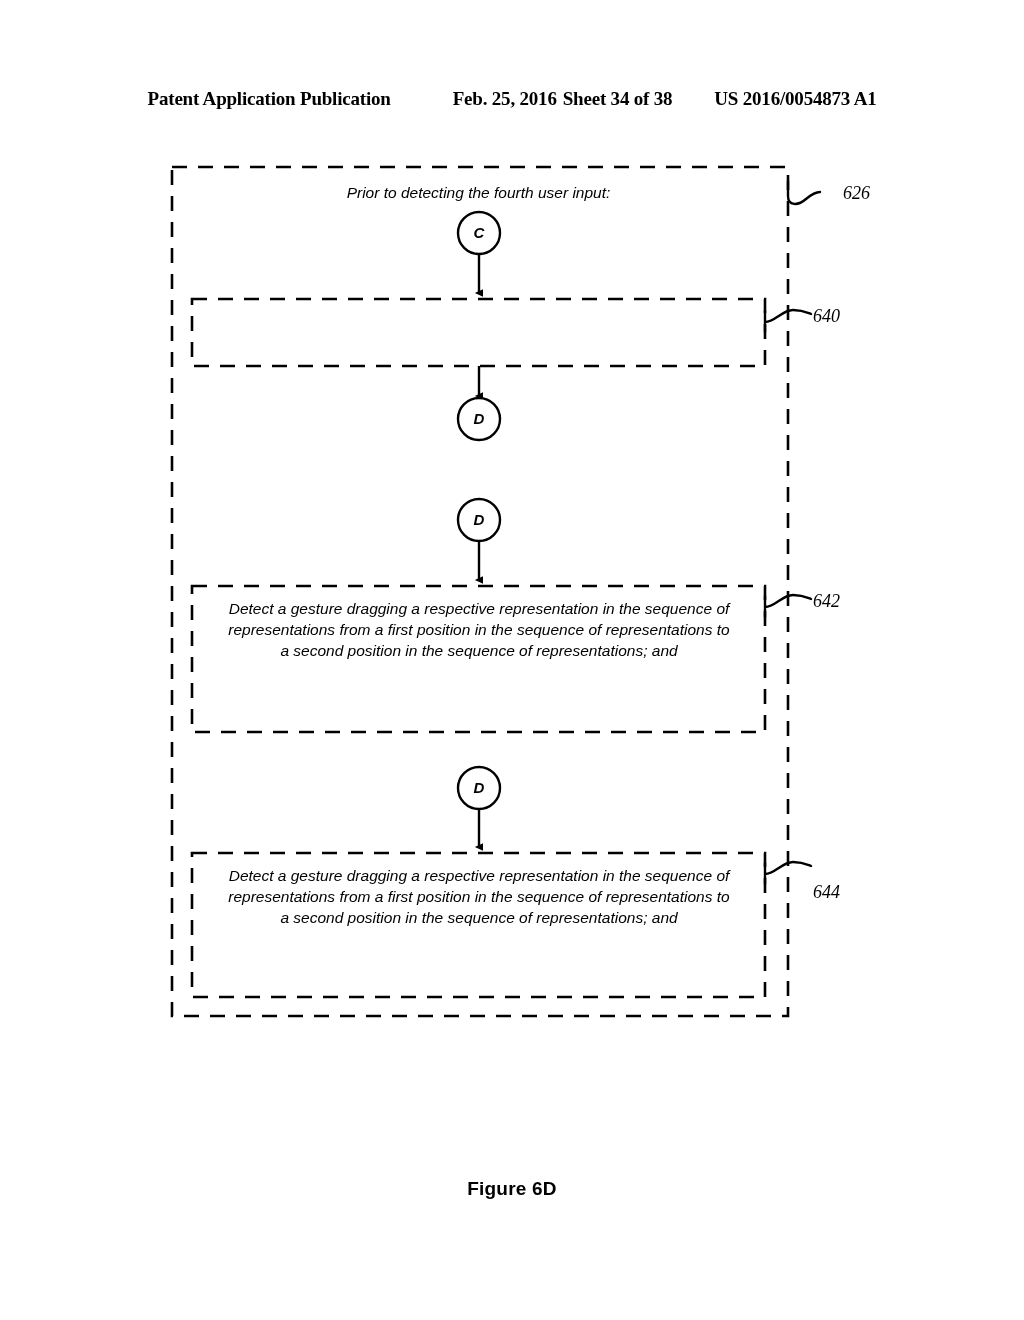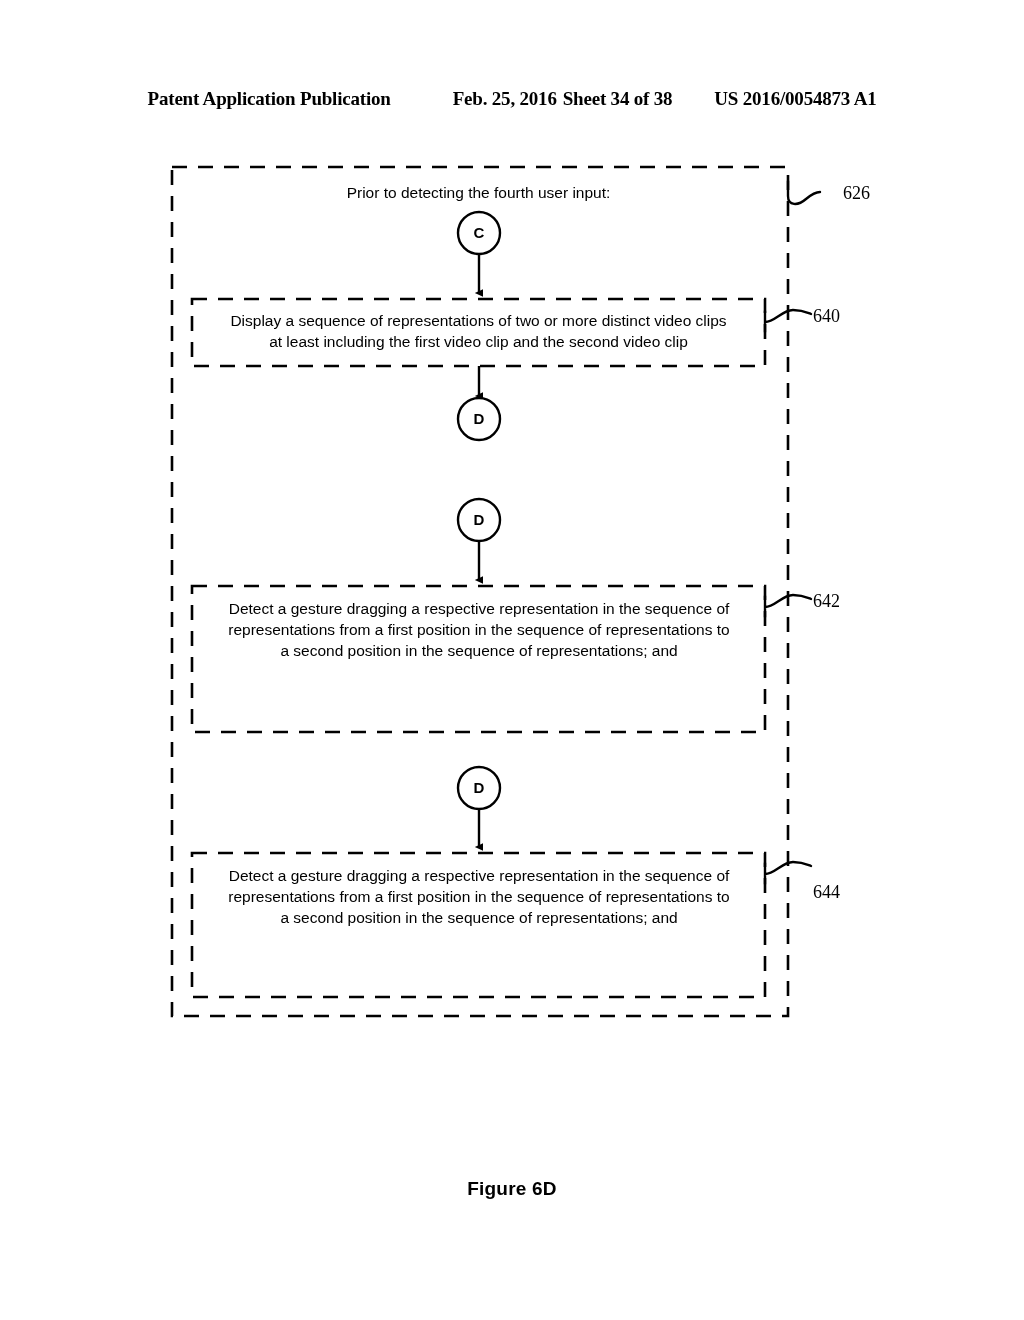--- a/index.html
+++ b/index.html
@@ -36,20 +36,21 @@
   #page-header .hdr-sheet { margin-left: 6px; }
   #page-header .hdr-docnum { margin-left: 42px; }
 
   
   #flowchart {
     position: absolute;
     left: 0;
     top: 0;
     width: 1024px;
     height: 1320px;
+    font-style: italic;
   }
   #flow-svg {
     position: absolute;
     left: 0;
     top: 0;
   }
 
   
   .flow-text {
     position: absolute;
@@ -142,22 +143,20 @@
     <path d="M 765 863 L 765 884 M 765 874 C 775 874 782 862 793 862 C 802 862 806 864 811 866" fill="none" stroke="#000" stroke-width="2.4" stroke-linecap="round"></path>
   </svg>
 
   <div class="flow-text" style="left:192px; top:182px; width:573px;">Prior to detecting the fourth user input:</div>
 
   <div class="conn-label" style="left:459px; top:213px;">C</div>
   <div class="conn-label" style="left:459px; top:399px;">D</div>
   <div class="conn-label" style="left:459px; top:500px;">D</div>
   <div class="conn-label" style="left:459px; top:768px;">D</div>
 
-  <div class="flow-text" style="left:196px; top:310px; width:565px;">Display a sequence of representations of two or more distinct video clips
-at least including the first video clip and the second video clip</div>
 
   <div class="flow-text" style="left:190px; top:598px; width:578px;">Detect a gesture dragging a respective representation in the sequence of
 representations from a first position in the sequence of representations to
 a second position in the sequence of representations; and</div>
 
   <div class="flow-text" style="left:190px; top:865px; width:578px;">Detect a gesture dragging a respective representation in the sequence of
 representations from a first position in the sequence of representations to
 a second position in the sequence of representations; and</div>
 
   <div class="ref-num" style="left:820px; top:183px;margin-left:23px;">626</div>

